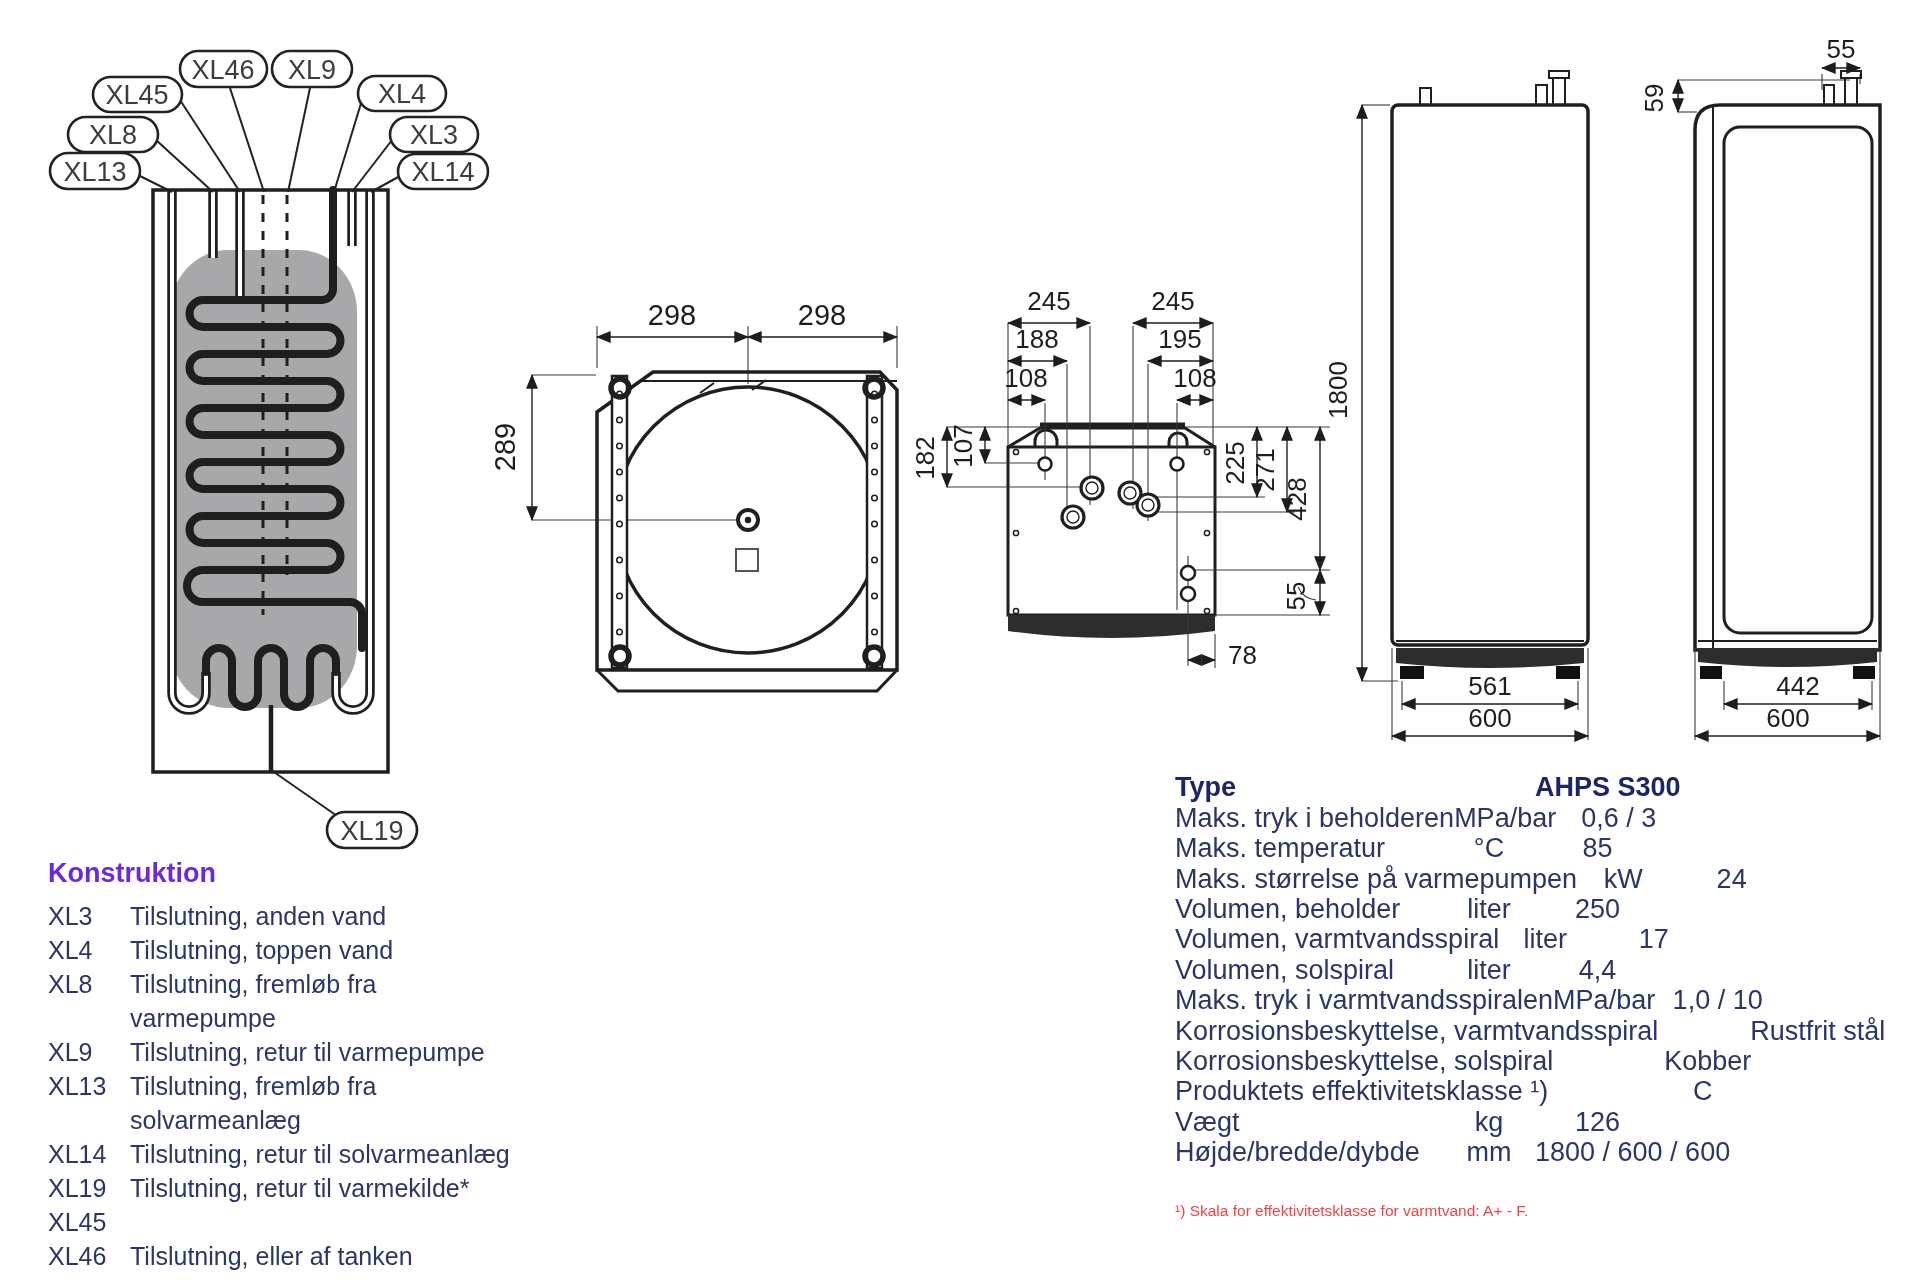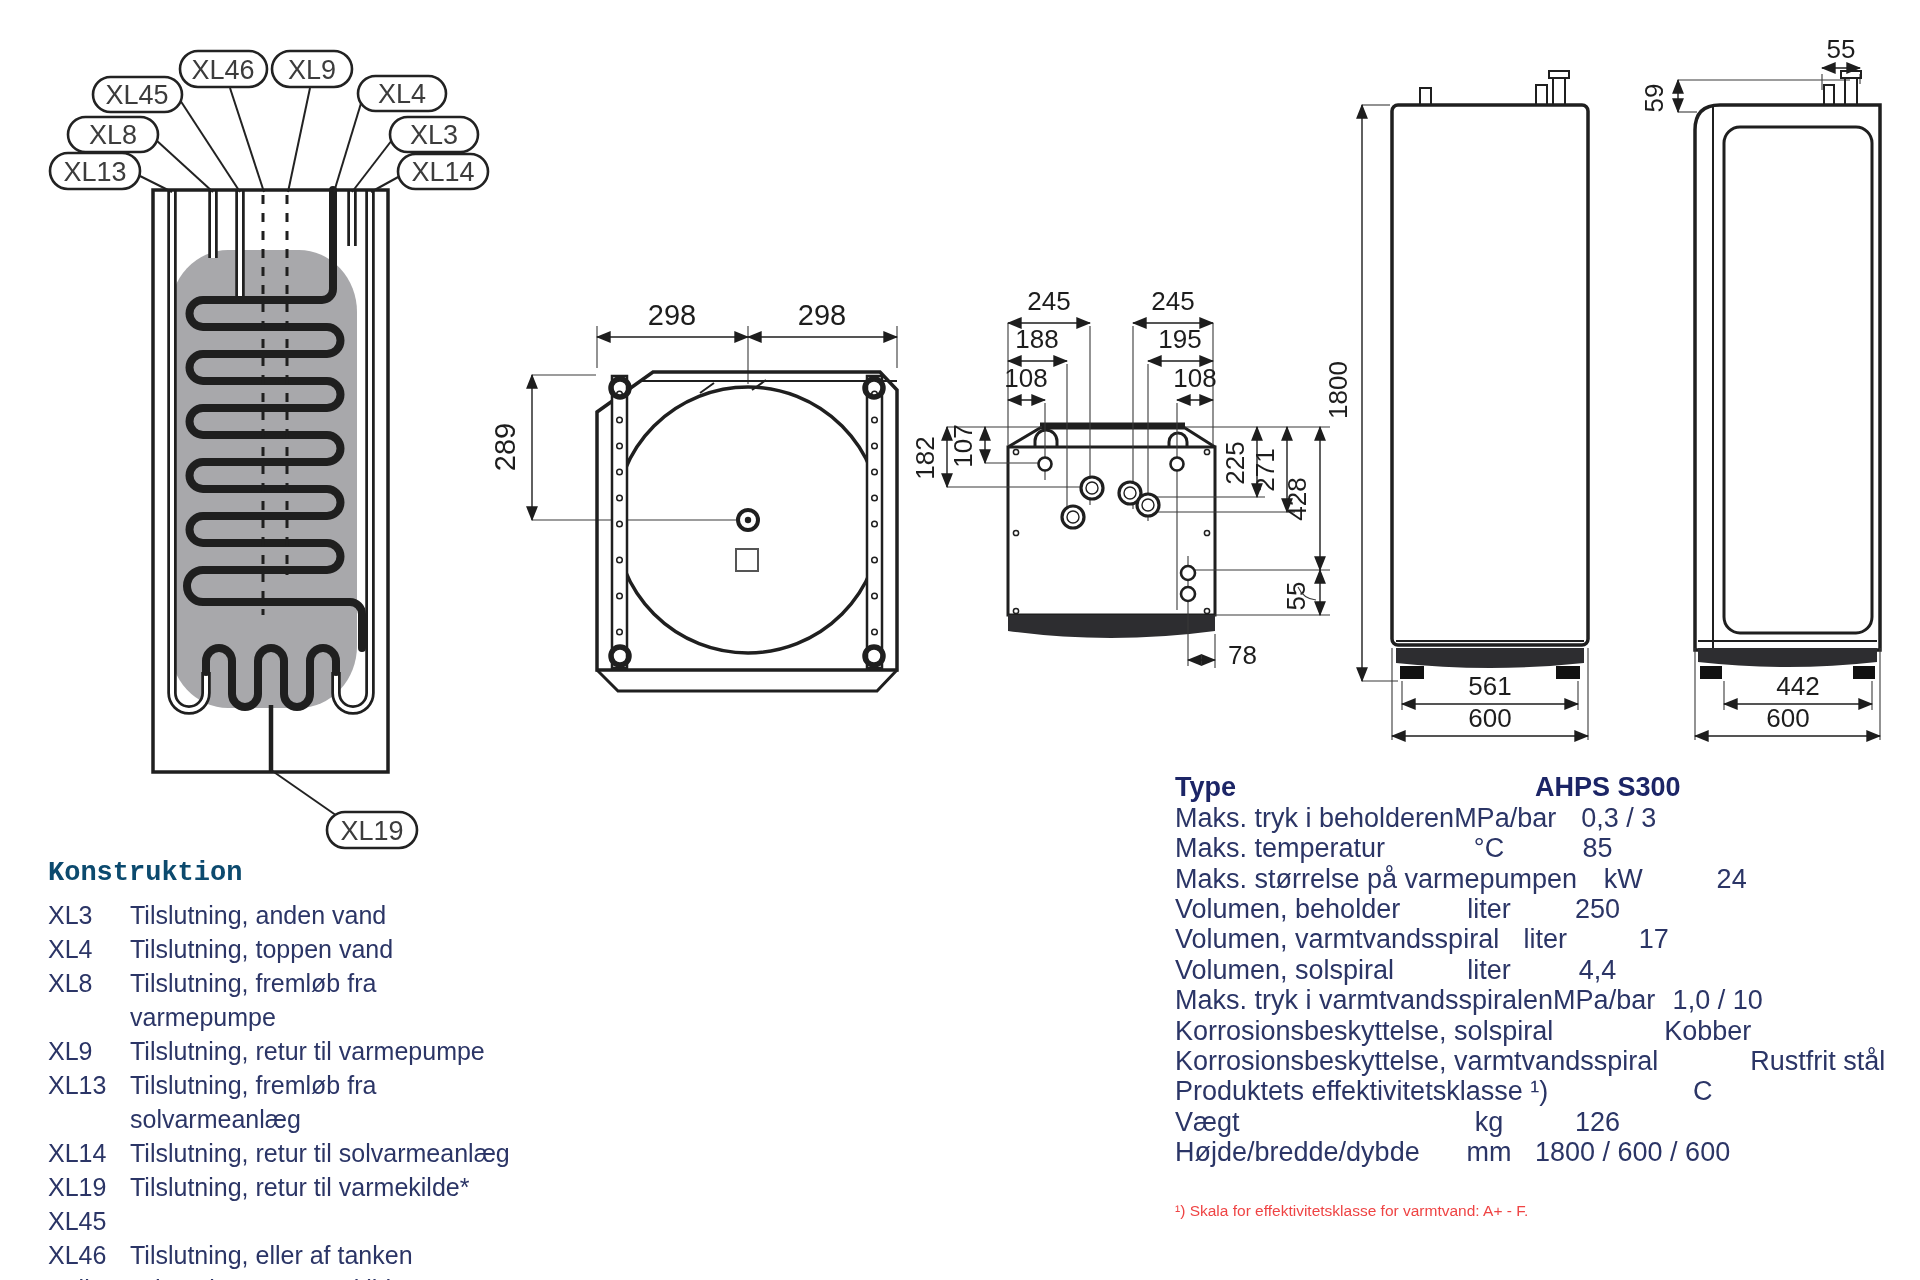--- a/index.html
+++ b/index.html
@@ -22,21 +22,21 @@
   .bubTxt{font-size:27px;fill:#3c3c3c;text-anchor:middle;}
   .dl{stroke:#1d1d1d;stroke-width:1.4;fill:none;}
   .xl{stroke:#3a3a3a;stroke-width:1.1;fill:none;}
   .dim{font-size:26px;fill:#1d1d1d;text-anchor:middle;}
   .dimlg{font-size:29px;fill:#1d1d1d;text-anchor:middle;}
   .dims{font-size:26px;fill:#1d1d1d;}
   .dark{fill:#2d2d30;stroke:none;}
   .foot{fill:#111;stroke:none;}
   
   #konstruktion{top:858px;left:48px;width:470px;color:#2b3566;}
-  #konstruktion .khead{font-size:27px;font-weight:700;color:#0c4a6e;margin-bottom:10px;font-family:Liberation Mono, monospace;}
+  #konstruktion .khead{font-size:27px;font-weight:700;color:#6d28d9;margin-bottom:10px;}
   #konstruktion .krow{display:flex;font-size:25px;line-height:34px;}
   #konstruktion .kcode{flex:0 0 82px;}
   #konstruktion .knote{font-size:25px;line-height:34px;}
   
   #spec{top:773px;left:1175px;width:490px;color:#2b3566;}
   .srow{display:flex;height:30.4px;align-items:flex-end;font-size:27px;}
   .sl{flex:0 0 268px;white-space:nowrap;}
   .su{flex:0 0 92px;text-align:center;}
   .sv{flex:0 0 125px;text-align:center;white-space:nowrap;}
   .shead .sl{font-weight:700;color:#1c2566;}
@@ -360,21 +360,21 @@
 
   <div id="spec" class="abs">
     <div class="srow shead">
       <span class="sl">Type</span>
       <span class="su"></span>
       <span class="sv">AHPS S300</span>
     </div>
     <div class="srow">
         <span class="sl">Maks. tryk i beholderen</span>
         <span class="su">MPa/bar</span>
-        <span class="sv">0,3 / 3</span>
+        <span class="sv">0,6 / 3</span>
       </div>
     <div class="srow">
         <span class="sl">Maks. temperatur</span>
         <span class="su">°C</span>
         <span class="sv">85</span>
       </div>
     <div class="srow">
         <span class="sl">Maks. størrelse på varmepumpen</span>
         <span class="su">kW</span>
         <span class="sv">24</span>
@@ -393,30 +393,30 @@
         <span class="sl">Volumen, solspiral</span>
         <span class="su">liter</span>
         <span class="sv">4,4</span>
       </div>
     <div class="srow">
         <span class="sl">Maks. tryk i varmtvandsspiralen</span>
         <span class="su">MPa/bar</span>
         <span class="sv">1,0 / 10</span>
       </div>
     <div class="srow">
+        <span class="sl">Korrosionsbeskyttelse, varmtvandsspiral</span>
+        <span class="su"></span>
+        <span class="sv">Rustfrit stål</span>
+      </div>
+    <div class="srow">
         <span class="sl">Korrosionsbeskyttelse, solspiral</span>
         <span class="su"></span>
         <span class="sv">Kobber</span>
       </div>
     <div class="srow">
-        <span class="sl">Korrosionsbeskyttelse, varmtvandsspiral</span>
-        <span class="su"></span>
-        <span class="sv">Rustfrit stål</span>
-      </div>
-    <div class="srow">
         <span class="sl">Produktets effektivitetsklasse ¹)</span>
         <span class="su"></span>
         <span class="sv">C</span>
       </div>
     <div class="srow">
         <span class="sl">Vægt</span>
         <span class="su">kg</span>
         <span class="sv">126</span>
       </div>
     <div class="srow">

